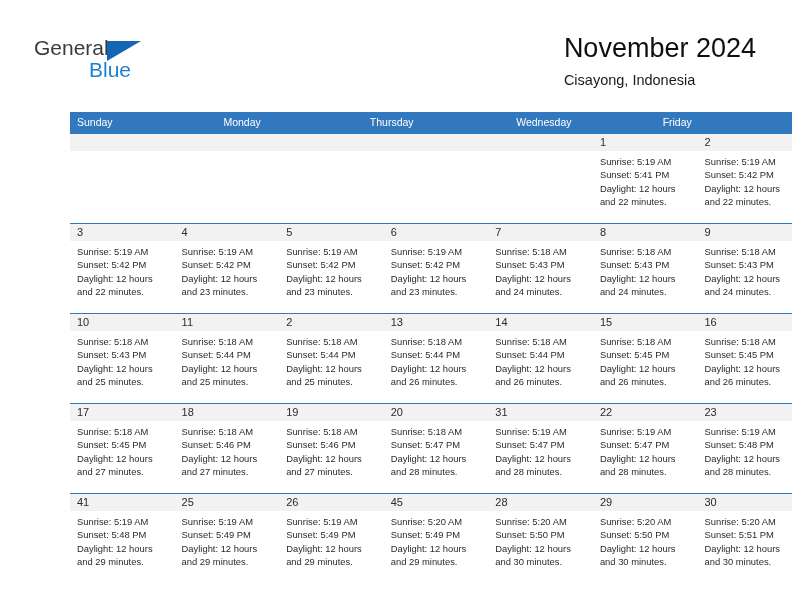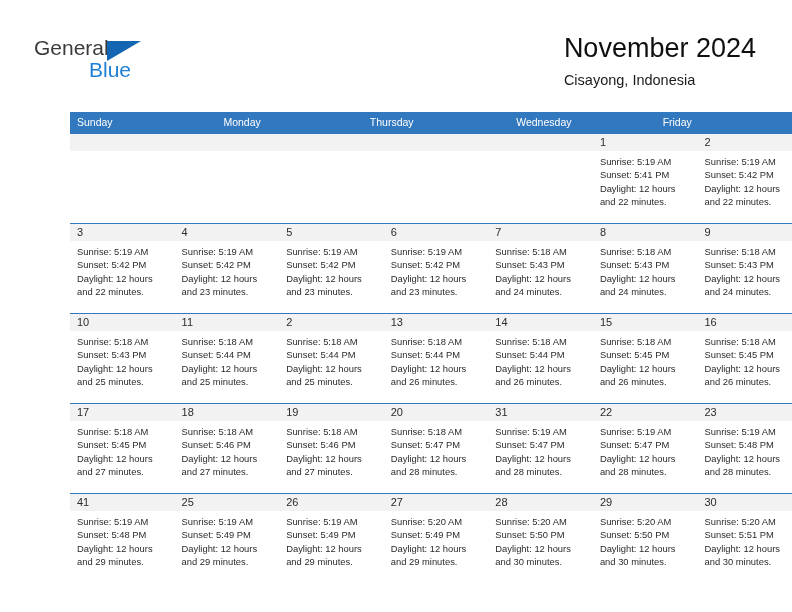--- a/index.html
+++ b/index.html
@@ -507,21 +507,21 @@
             </div>
             <div class="day-body">
               <div class="day-line">Sunrise: 5:19 AM</div>
               <div class="day-line">Sunset: 5:49 PM</div>
               <div class="day-line">Daylight: 12 hours</div>
               <div class="day-line">and 29 minutes.</div>
             </div>
           </div>
           <div class="day-cell filled">
             <div class="daynum-band">
-              <span class="daynum">27</span>
+              <span class="daynum">45</span>
             </div>
             <div class="day-body">
               <div class="day-line">Sunrise: 5:20 AM</div>
               <div class="day-line">Sunset: 5:49 PM</div>
               <div class="day-line">Daylight: 12 hours</div>
               <div class="day-line">and 29 minutes.</div>
             </div>
           </div>
           <div class="day-cell filled">
             <div class="daynum-band">

